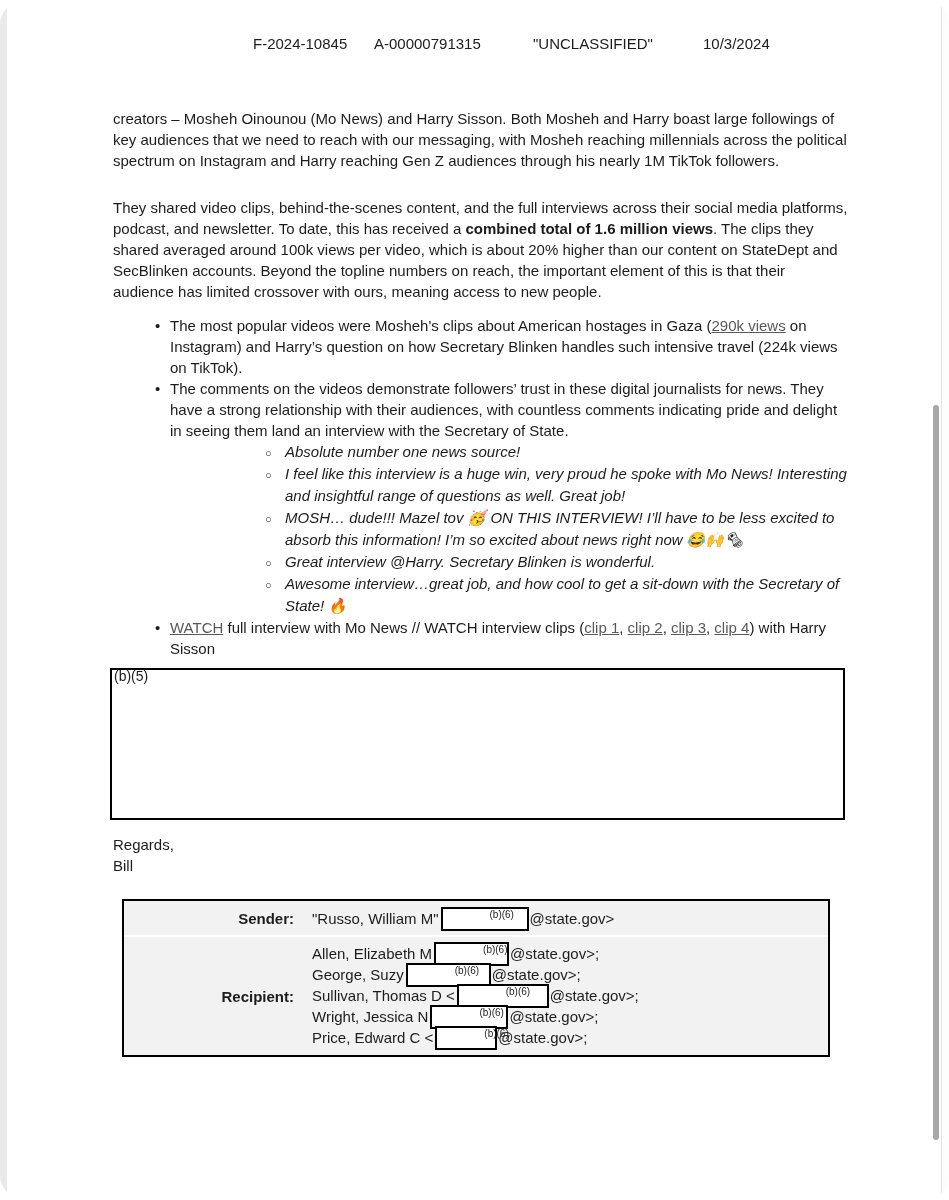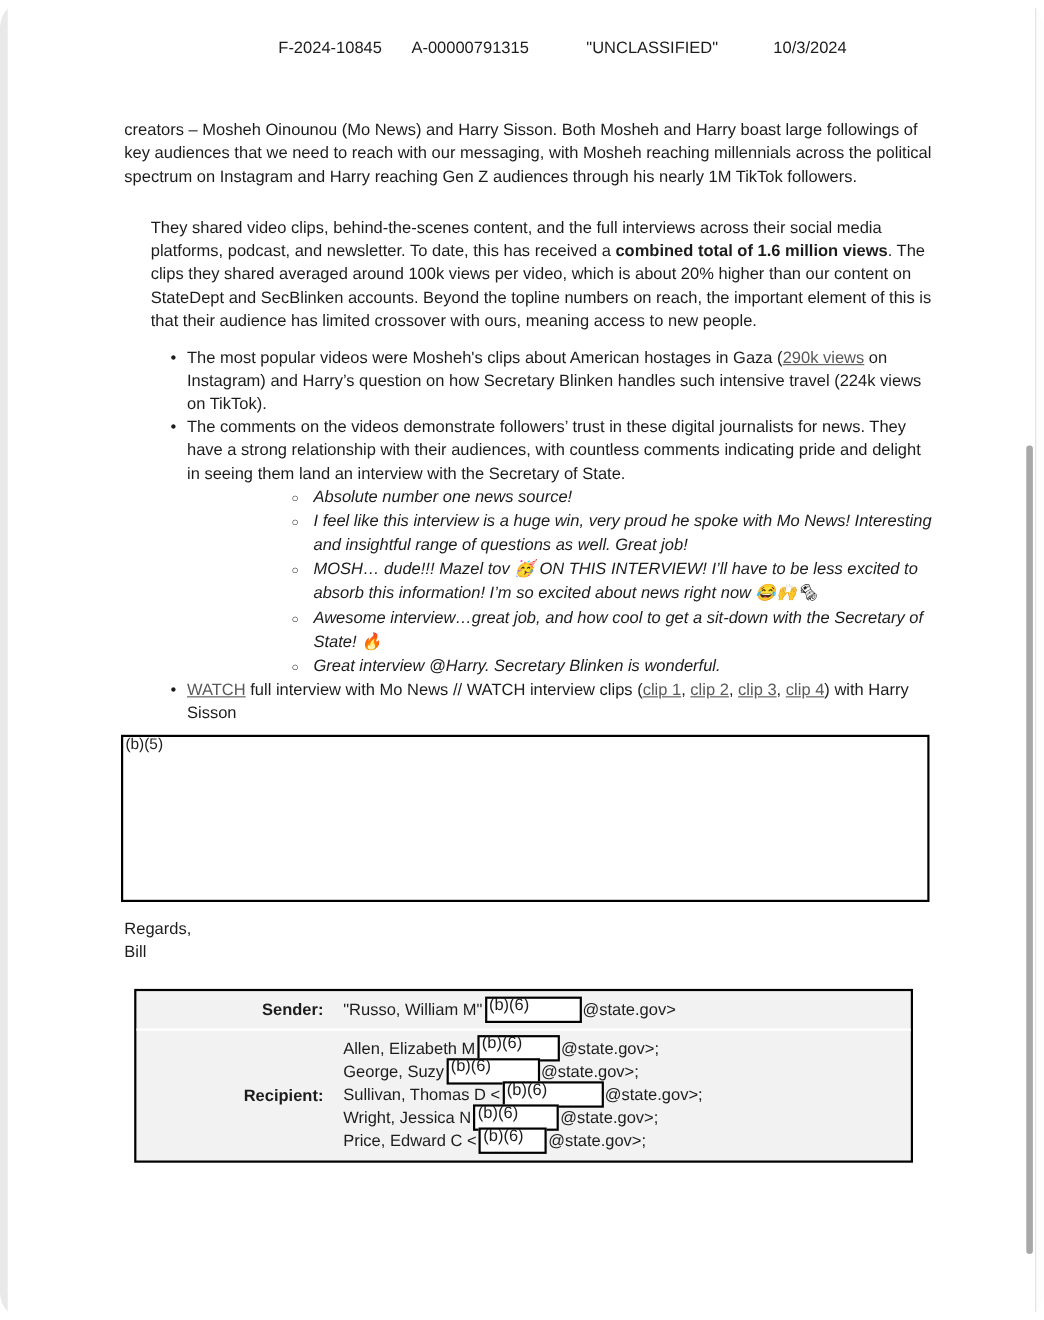--- a/index.html
+++ b/index.html
@@ -6,21 +6,21 @@
   .screen{position:relative;width:949px;height:1200px;background:#ffffff;overflow:hidden;
           font-family:"Liberation Sans",sans-serif;color:#1c1c1c;font-size:15px;line-height:21px;border-radius:25px;}
   .edge-left{position:absolute;left:0;top:0;width:7px;height:1200px;background:#e9e9e9;}
   .edge-right{position:absolute;right:0;top:0;width:7px;height:1200px;background:#fdfdfd;border-left:1px solid #e2e2e2;}
   .scroll-thumb{position:absolute;right:10px;top:405px;width:6px;height:735px;background:#a8a8a8;border-radius:3px;}
   .doc-header{position:absolute;top:33px;left:0;width:949px;height:20px;}
   .doc-header span{position:absolute;white-space:nowrap;}
   .h-case{left:253px;} .h-doc{left:374px;} .h-class{left:533px;} .h-date{left:703px;}
   .content{position:absolute;left:113px;top:108px;width:737px;}
   .para{margin:0;}
-  .para.p2{margin-top:26px;margin-left:24px;}
+  .para.p2{margin-top:26px;}
   b{font-weight:bold;}
   .link{color:#595959;text-decoration:underline;cursor:pointer;}
   ul.bullets{list-style:none;margin:13px 0 0 0;padding:0;}
   ul.bullets > li{position:relative;padding-left:57px;margin:0;}
   ul.bullets > li::before{content:"\2022";position:absolute;left:42px;top:0;}
   ul.quotes{list-style:none;margin:0;padding:0;font-style:italic;}
   ul.quotes > li{position:relative;padding-left:115px;margin:0;line-height:22px;}
   ul.quotes > li::before{content:"\25CB";position:absolute;left:95px;top:1px;font-size:11px;font-style:normal;}
   .b5-box{position:relative;margin:9px 0 0 -3px;width:731px;height:148px;border:2px solid #000;background:#fff;}
   .b5-label{position:absolute;top:0;left:2px;font-size:14px;line-height:13px;}
@@ -29,21 +29,21 @@
   .mail-table{margin:23px 0 0 9px;width:708px;background:#f2f2f2;border:2px solid #000000;box-sizing:border-box;}
   .mrow{display:flex;}
   .mrow.recip{border-top:2px solid #ffffff;}
   .mlabel{width:180px;min-width:180px;display:flex;align-items:center;justify-content:flex-end;
           padding-right:10px;box-sizing:border-box;font-weight:bold;}
   .mvalue{flex:1;padding:6px 6px 7px 8px;}
   .mvalue .line{height:21px;white-space:nowrap;}
   .sender-row .mvalue{padding-top:7px;padding-bottom:6px;}
   .redaction-box{display:inline-block;position:relative;height:24px;width:80px;background:#fff;
                  border:2px solid #000;vertical-align:middle;margin:-3px 1px -1px 2px;box-sizing:border-box;}
-  .redaction-box .rlabel{position:absolute;top:0;left:2px;font-size:15px;line-height:11px;font-style:normal;}
+  .redaction-box .rlabel{position:absolute;top:0;left:2px;font-size:10px;line-height:11px;font-style:normal;padding-left:45px;}
   .sender-box{width:88px;}
   .recip-lines .line:nth-child(1) .redaction-box{width:75px;}
   .recip-lines .line:nth-child(2) .redaction-box{width:85px;}
   .recip-lines .line:nth-child(3) .redaction-box{width:92px;}
   .recip-lines .line:nth-child(4) .redaction-box{width:78px;}
   .recip-lines .line:nth-child(5) .redaction-box{width:62px;}
 </style>
 </head>
 <body>
 
@@ -66,22 +66,22 @@
     <p class="para p2"><span>They shared video clips, behind-the-scenes content, and the full interviews across their social media platforms, podcast, and newsletter. To date, this has received a </span><b>combined total of 1.6 million views</b><span>. The clips they shared averaged around 100k views per video, which is about 20% higher than our content on StateDept and SecBlinken accounts. Beyond the topline numbers on reach, the important element of this is that their audience has limited crossover with ours, meaning access to new people.</span></p>
 
     <ul class="bullets">
       <li><span>The most popular videos were Mosheh's clips about American hostages in Gaza (</span><span class="link">290k views</span><span> on Instagram) and Harry’s question on how Secretary Blinken handles such intensive travel (224k views on TikTok).</span></li>
 
       <li><span>The comments on the videos demonstrate followers’ trust in these digital journalists for news.  They have a strong relationship with their audiences, with countless comments indicating pride and delight in seeing them land an interview with the Secretary of State.</span>
         <ul class="quotes">
             <li>Absolute number one news source!</li>
             <li>I feel like this interview is a huge win, very proud he spoke with Mo News! Interesting and insightful range of questions as well. Great job!</li>
             <li>MOSH… dude!!! Mazel tov 🥳 ON THIS INTERVIEW! I’ll have to be less excited to absorb this information! I’m so excited about news right now 😂🙌🗞</li>
+            <li>Great interview @Harry. Secretary Blinken is wonderful.</li>
             <li>Awesome interview…great job, and how cool to get a sit-down with the Secretary of State! 🔥</li>
-            <li>Great interview @Harry. Secretary Blinken is wonderful.</li>
           </ul>
       </li>
 
       <li><span class="link">WATCH</span><span> full interview with Mo News // WATCH interview clips (</span><span><span class="link">clip 1</span>, <span class="link">clip 2</span>, <span class="link">clip 3</span>, <span class="link">clip 4</span></span><span>) with Harry Sisson</span></li>
     </ul>
 
     <div class="b5-box">
       <span class="b5-label">(b)(5)</span>
     </div>
 

